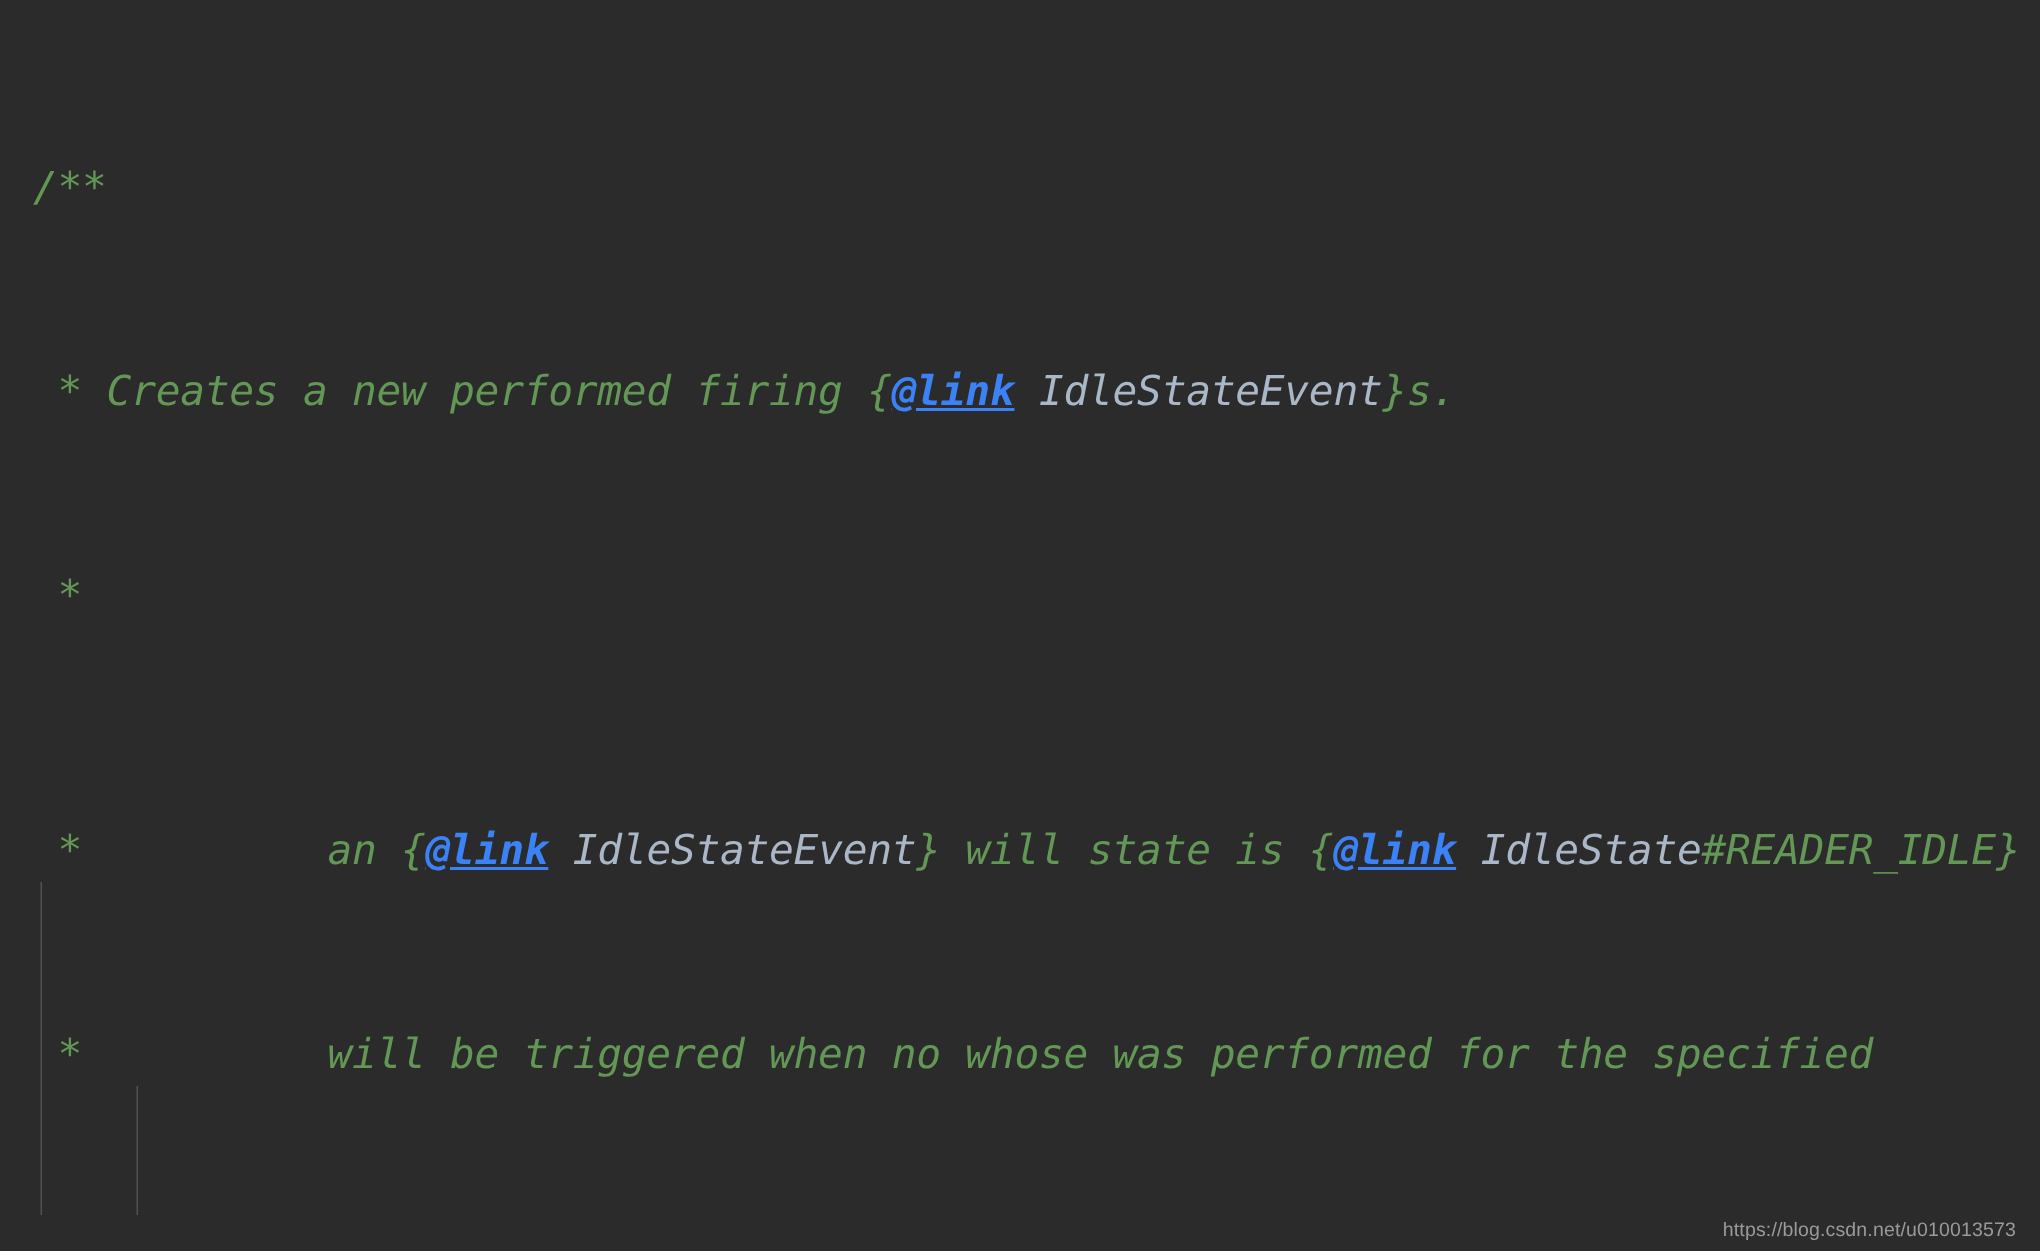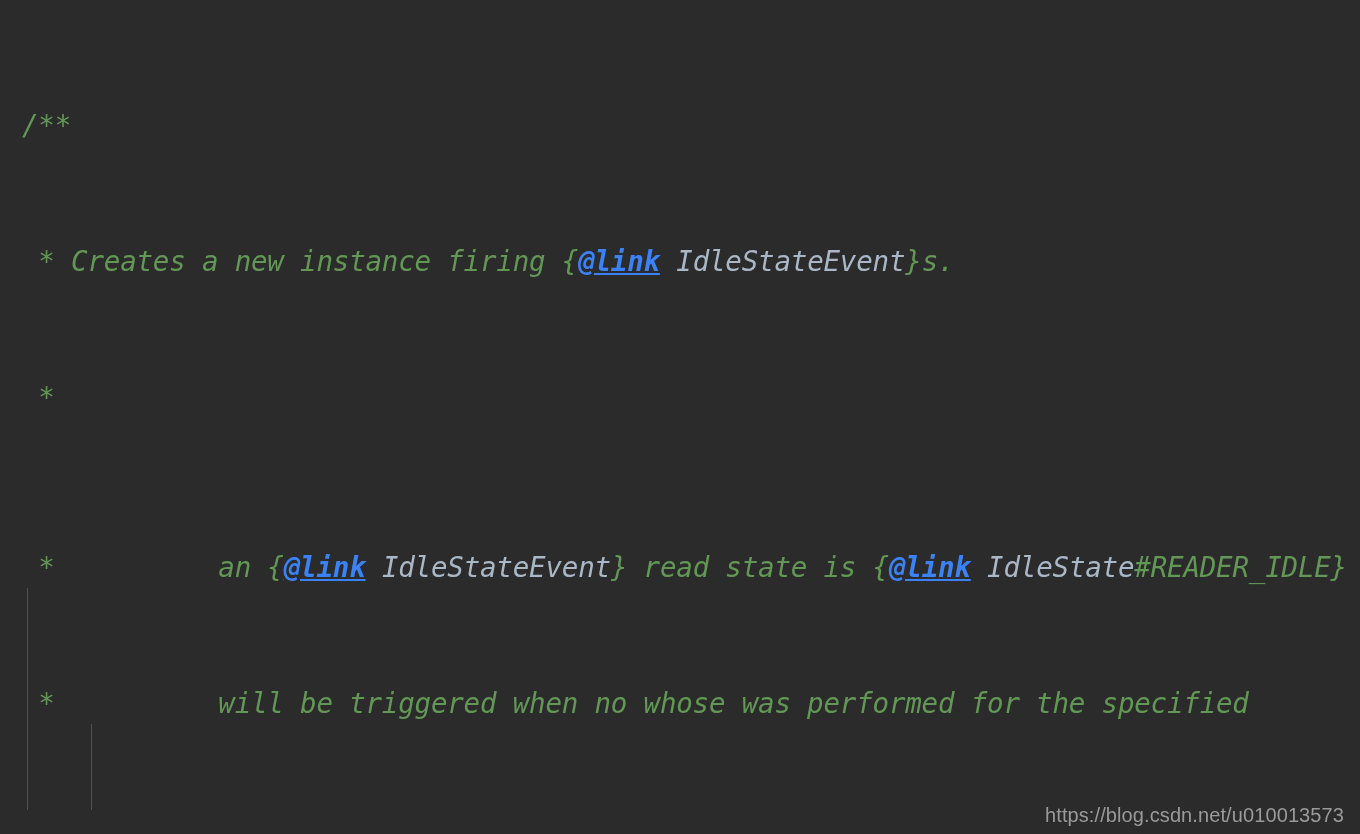--- a/index.html
+++ b/index.html
@@ -56,44 +56,44 @@
   }
 
   
   #watermark {
     position: absolute;
     right: 16px;
     bottom: 7px;
     z-index: 5;
     color: #9a9a9a;
     font-family: "Liberation Sans", sans-serif;
-    font-size: 20px;
+    font-size: 13px;
     letter-spacing: 0.1px;
     white-space: nowrap;
     margin-left: 28px;
   }
 </style>
 </head>
 <body>
 
 <div id="editor">
 
   <div class="guide" style="left:27px; top:588px; height:222px;"></div>
   <div class="guide" style="left:91px; top:724px; height:86px;"></div>
 
   <div class="code">
 
     <div class="ln"><span class="cm">/**</span></div>
 
-    <div class="ln"><span class="cm"> * Creates a new instance firing </span><span class="cm">{</span><span class="cm-tag">@link</span><span class="cm"> </span><span class="cm-ref">IdleStateEvent</span><span class="cm">}s.</span></div>
+    <div class="ln"><span class="cm"> * Creates a new performed firing </span><span class="cm">{</span><span class="cm-tag">@link</span><span class="cm"> </span><span class="cm-ref">IdleStateEvent</span><span class="cm">}s.</span></div>
 
     <div class="ln"><span class="cm"> *</span></div>
 
 
-    <div class="ln"><span class="cm"> *          an </span><span class="cm">{</span><span class="cm-tag">@link</span><span class="cm"> </span><span class="cm-ref">IdleStateEvent</span><span class="cm">} read state is </span><span class="cm">{</span><span class="cm-tag">@link</span><span class="cm"> </span><span class="cm-ref">IdleState</span><span class="cm">#READER_IDLE}</span></div>
+    <div class="ln"><span class="cm"> *          an </span><span class="cm">{</span><span class="cm-tag">@link</span><span class="cm"> </span><span class="cm-ref">IdleStateEvent</span><span class="cm">} will state is </span><span class="cm">{</span><span class="cm-tag">@link</span><span class="cm"> </span><span class="cm-ref">IdleState</span><span class="cm">#READER_IDLE}</span></div>
 
     <div class="ln"><span class="cm"> *          will be triggered when no whose was performed for the specified</span></div>
 
     
 
     
 
     
 
     

